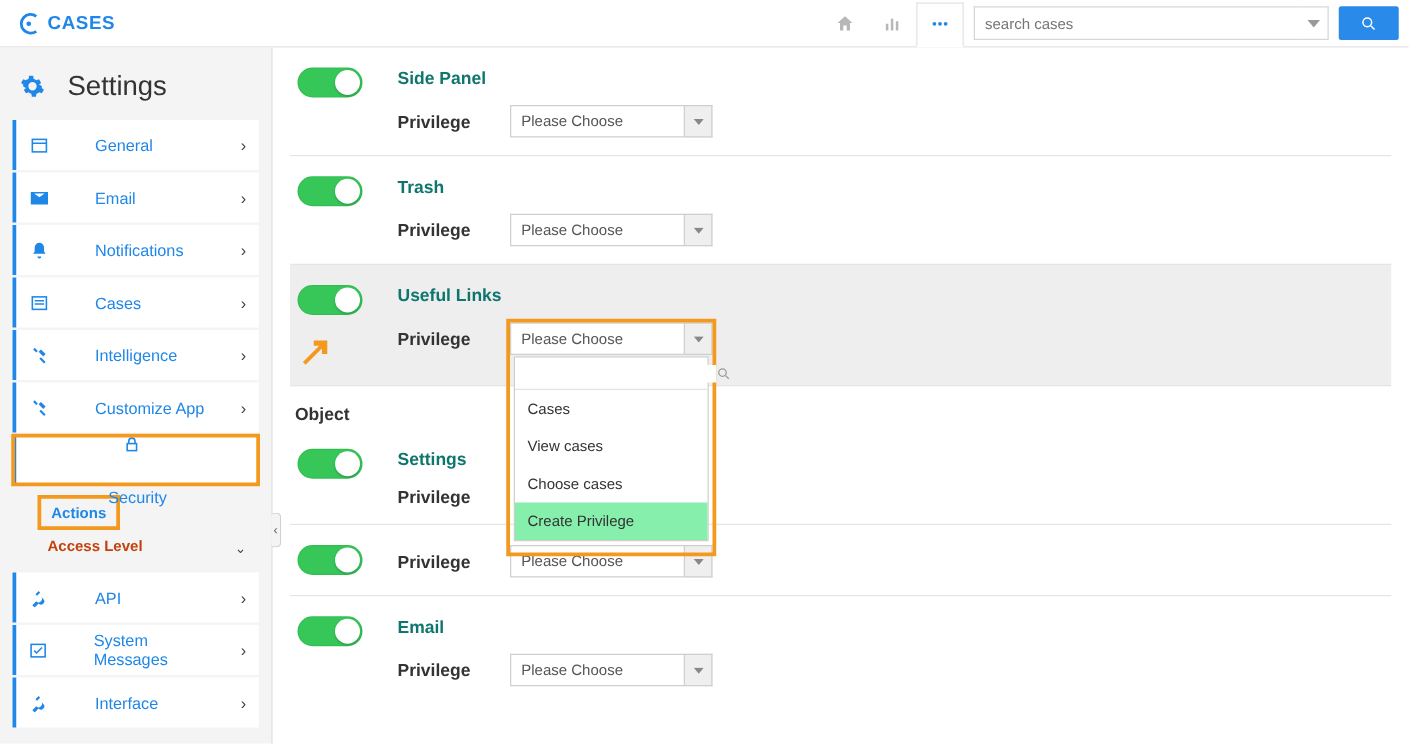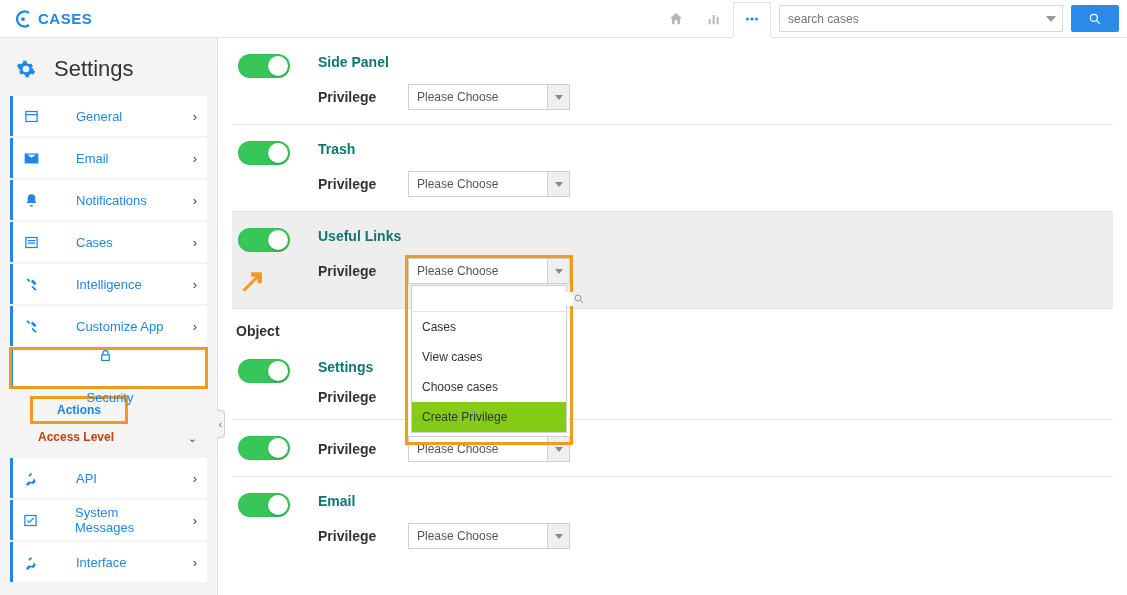--- a/index.html
+++ b/index.html
@@ -18,42 +18,42 @@
   .sidebar { width: 218px; background: #f4f4f4; border-right: 1px solid #e2e2e2; padding: 8px 10px 10px 10px; position: relative; }
   .collapse-handle { position: absolute; right: -8px; top: 372px; width: 8px; height: 28px; background: #f4f4f4; border: 1px solid #d0d0d0; border-left: none; border-radius: 0 4px 4px 0; display: flex; align-items: center; justify-content: center; font-size: 10px; color: #666; }
   .settings-title { display: flex; align-items: center; gap: 18px; font-size: 22px; color: #333; padding: 10px 6px 14px 6px; }
   .nav-item { display: flex; align-items: center; height: 40px; background: #fff; border-left: 3px solid #1e87e8; padding: 0 10px; margin-bottom: 2px; color: #1e87e8; font-size: 13px; position: relative; gap: 27px; }
   .nav-item .nav-icon { width: 16px; height: 16px; display: flex; align-items: center; justify-content: center; margin-right: 10px; color: #1e87e8; }
   .nav-item .chev { margin-left: auto; color: #444; font-size: 13px; }
   .highlight { outline: 3px solid #f39a1e; outline-offset: -2px; flex-direction: column; }
   .sub-items { padding: 6px 0 8px 20px; }
   .sub-item { font-size: 12px; color: #c2410c; padding: 6px 8px; font-weight: bold; }
   .sub-item.active { color: #1e87e8; }
-  .sub-item.active.boxed { border: 3px solid #f39a1e; padding: 4px 24px; display: inline-block; }
+  .sub-item.active.boxed { border: 3px solid #f39a1e; padding: 4px 8px; display: inline-block; }
   .content { flex: 1; overflow: auto; padding: 0 14px 20px 14px; }
   .row { border-bottom: 1px solid #e5e5e5; padding: 16px 0 14px 0; display: flex; }
   .row.highlighted { background: #eeeeee; }
   .row .toggle-col { width: 86px; display: flex; flex-direction: column; align-items: flex-start; padding-left: 6px; }
   .row .fields-col { flex: 1; }
   .row .title { font-weight: bold; font-size: 14px; color: #0f766e; margin-bottom: 14px; }
   .field-line { display: flex; align-items: center; gap: 26px; }
   .field-label { font-weight: bold; font-size: 14px; width: 64px; }
   .select-wrap { position: relative; display: flex; }
   .select-display { width: 140px; height: 26px; border: 1px solid #cfcfcf; background: #fff; display: flex; align-items: center; padding: 0 8px; font-size: 12px; color: #555; }
   .select-caret { width: 22px; height: 26px; border: 1px solid #cfcfcf; border-left: none; background: #efefef; display: flex; align-items: center; justify-content: center; }
   .section-header { font-weight: bold; font-size: 14px; padding: 14px 0 4px 4px; }
   .toggle { width: 52px; height: 24px; background: #37c759; border-radius: 12px; position: relative; box-shadow: inset 0 0 0 1px rgba(0,0,0,0.05); }
   .toggle .knob { position: absolute; right: 2px; top: 2px; width: 20px; height: 20px; background: #fff; border-radius: 50%; box-shadow: 0 1px 2px rgba(0,0,0,0.25); }
   .arrow-callout { margin-top: 16px; width: 26px; height: 26px; color: #f39a1e; }
   .dropdown-overlay { position: absolute; border: 3px solid #f39a1e; background: transparent; z-index: 20; }
   .dd-panel { position: absolute; left: 3px; top: 27px; right: 3px; background: #fff; border: 1px solid #cfcfcf; }
   .dd-search { display: flex; align-items: center; border-bottom: 1px solid #e4e4e4; padding: 0 6px; height: 26px; }
   .dd-search input { flex: 1; border: none; outline: none; font-size: 12px; }
   .dd-option { padding: 8px 10px; font-size: 12px; color: #333; }
-  .dd-option.hover { background: #84cc16; }
+  .dd-option.hover { background: #86efac; }
   svg { display: block; }
 </style>
 </head>
 <body>
 
 <div class="topbar">
   <div class="brand">
     <span class="brand-logo">
       <svg viewBox="0 0 24 24" width="18" height="18">
           <path fill="none" stroke="#1e87e8" stroke-width="3" d="M20 4 A10 10 0 1 0 20 20"></path>

